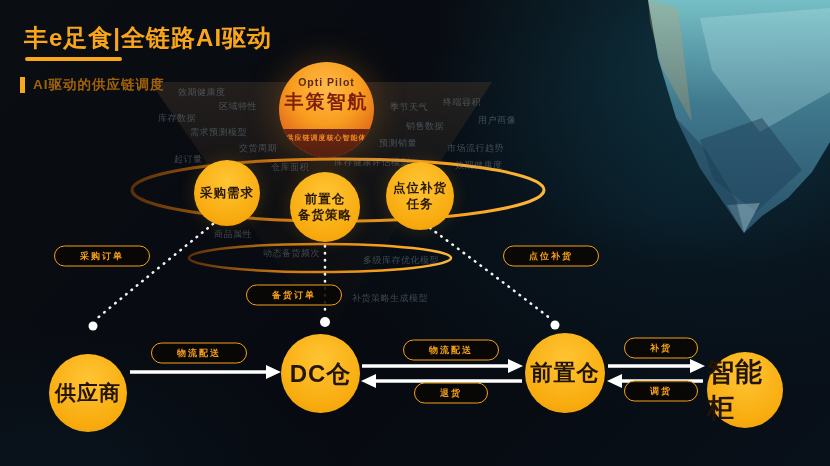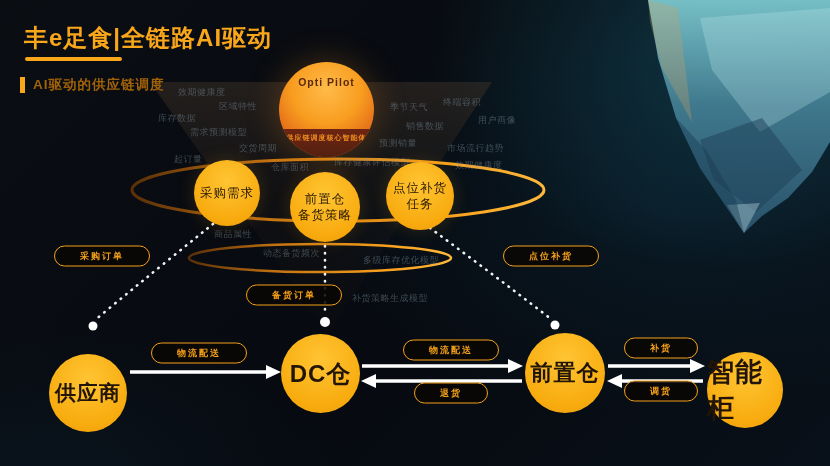--- a/index.html
+++ b/index.html
@@ -50,21 +50,21 @@
     background:linear-gradient(180deg,#6e2513 0%,#53200f 100%);
     display:flex; justify-content:center; padding-top:4px;
   }
   .sphere-tagline { font-size:7px; font-weight:700; color:#ef8c1e; letter-spacing:1px; }
 
   
   .node {
     position:absolute; border-radius:50%;
     background:radial-gradient(circle at 50% 32%, #ffc533 0%, #f8ab0f 68%, #ee9a06 100%);
     display:flex; flex-direction:column; align-items:center; justify-content:center;
-    color:#2a1a05; font-weight:400; font-size:12.5px; line-height:1.3; letter-spacing:1px; text-align:center;
+    color:#2a1a05; font-weight:700; font-size:12.5px; line-height:1.3; letter-spacing:1px; text-align:center;
     box-shadow:0 0 18px rgba(240,160,20,0.18);
   }
   .node-purchase { left:194px; top:160px; width:66px; height:66px; }
   .node-front    { left:290px; top:172px; width:70px; height:70px; }
   .node-point    { left:386px; top:162px; width:68px; height:68px; }
 
   
   .pill {
     position:absolute; transform:translate(-50%,-50%);
     border:1.5px solid #f5a018; border-radius:999px; background:rgba(9,7,5,0.88);
@@ -160,20 +160,21 @@
 <span class="dim-label" style="left:406px; top:120px">销售数据</span>
 <span class="dim-label" style="left:379px; top:137px">预测销量</span>
 <span class="dim-label" style="left:447px; top:142px">市场流行趋势</span>
 <span class="dim-label" style="left:334px; top:156px">库存健康评估模型</span>
 <span class="dim-label" style="left:455px; top:159px">效期健康度</span>
 <span class="dim-label" style="left:363px; top:254px">多级库存优化模型</span>
 <span class="dim-label" style="left:352px; top:292px">补货策略生成模型</span>
 
 <div class="abs sphere">
   <div class="sphere-product">Opti Pilot</div>
+  <div class="sphere-name">丰策智航</div>
   <div class="sphere-band">
     <span class="sphere-tagline">供应链调度核心智能体</span>
   </div>
 </div>
 
 <div class="node node-purchase">
   <span>采购需求</span>
 </div>
 <div class="node node-front">
   <span>前置仓</span>

